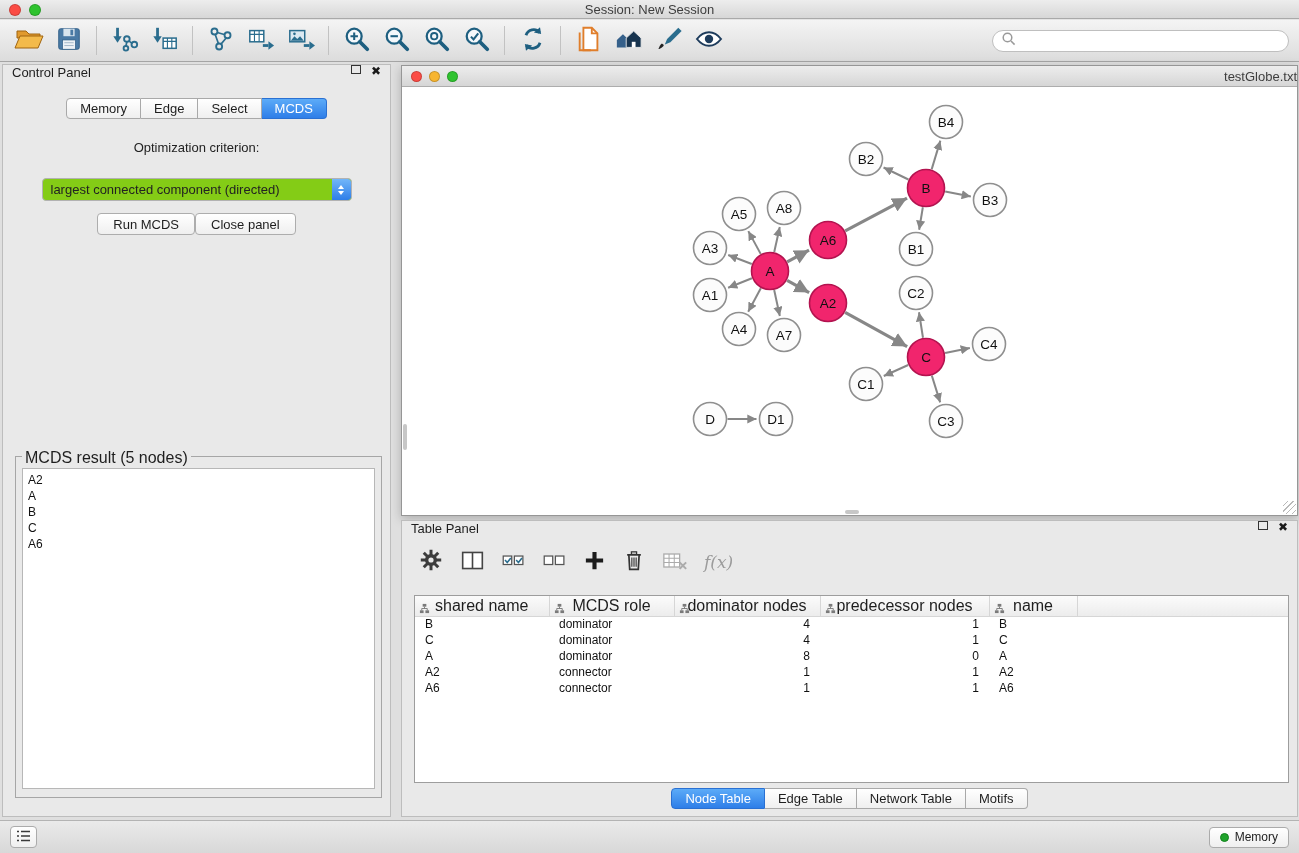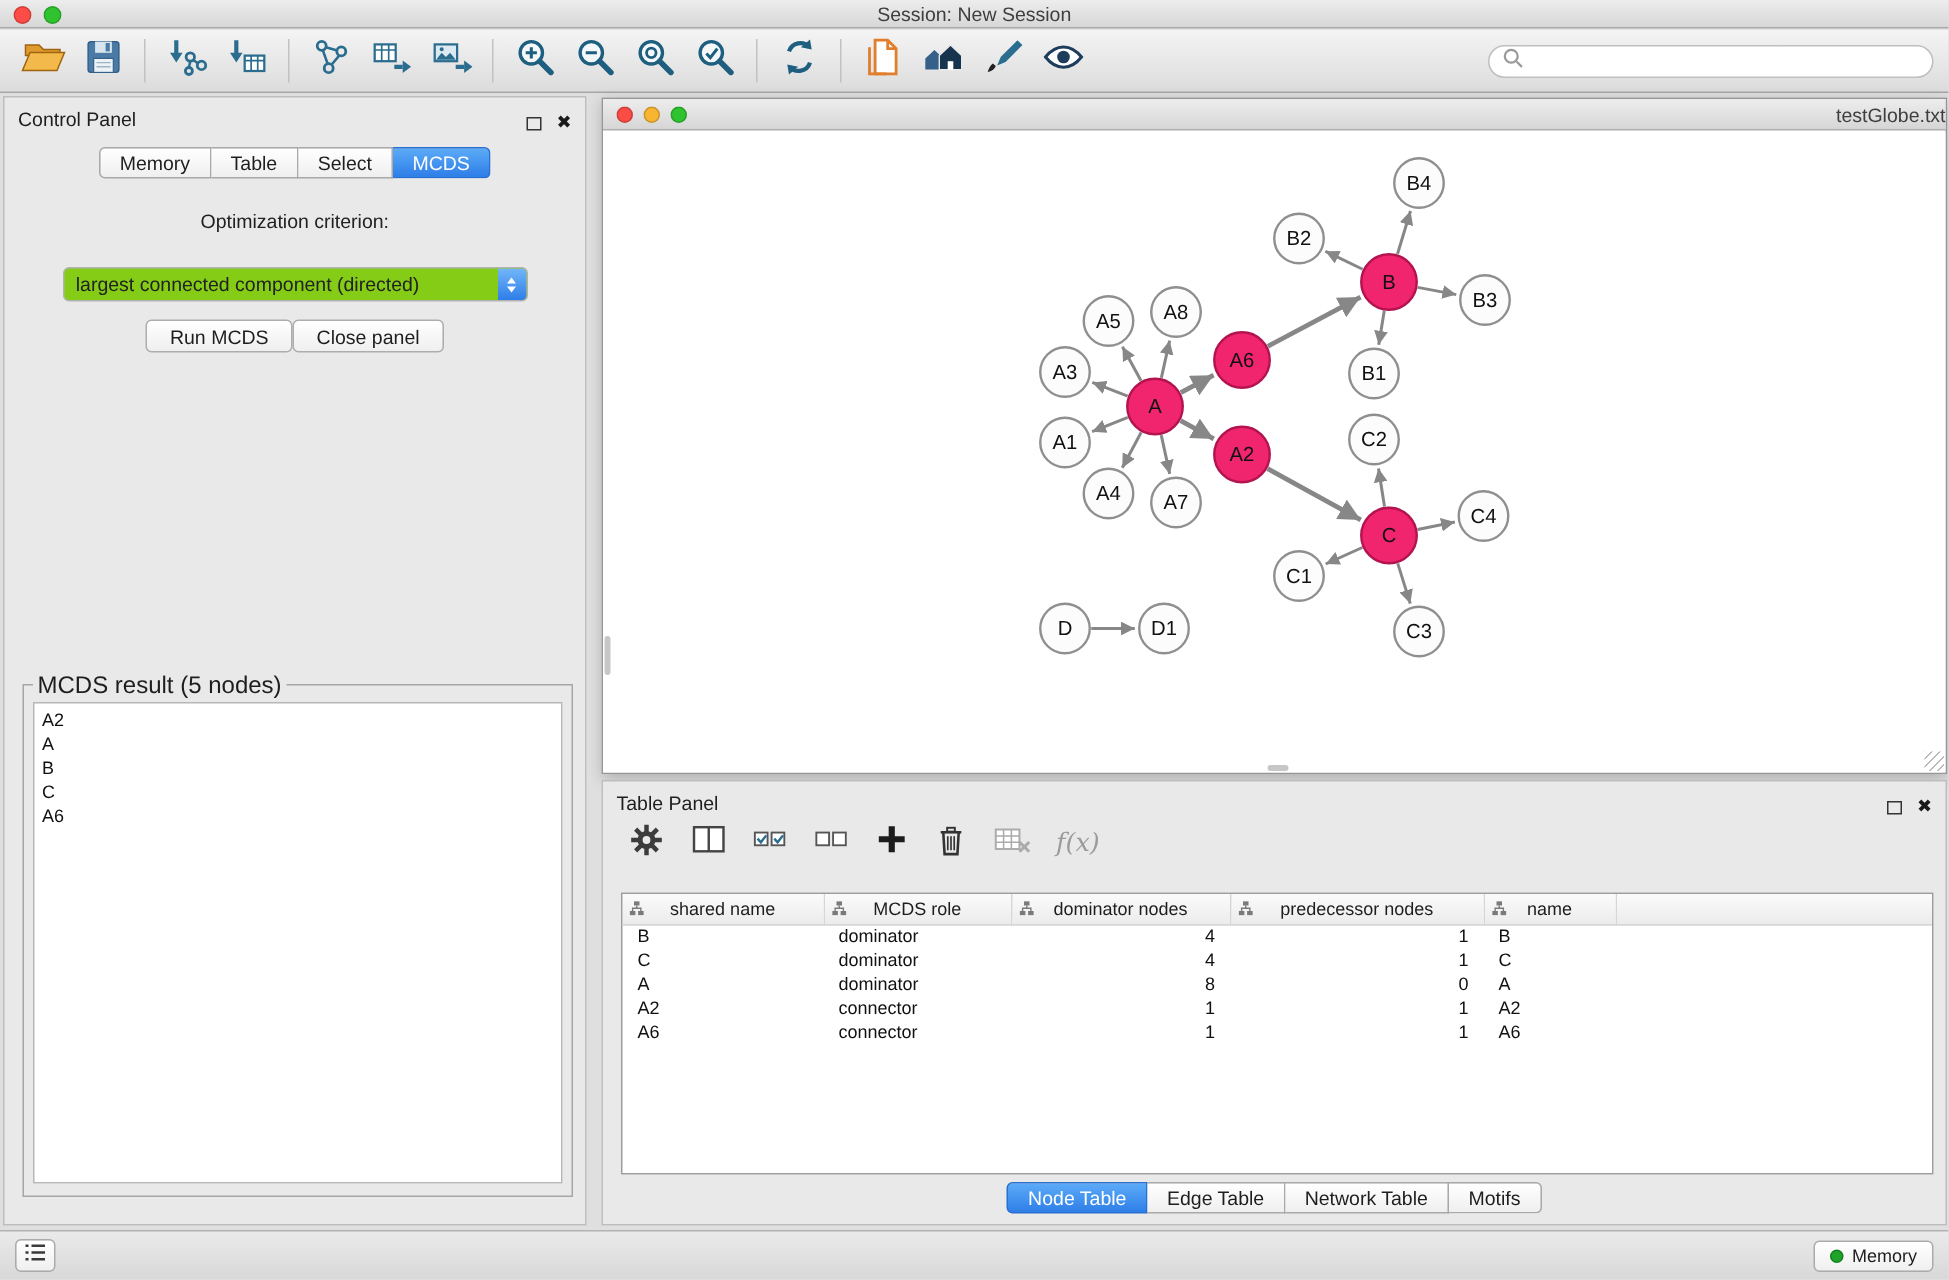--- a/index.html
+++ b/index.html
@@ -19,21 +19,21 @@
   .tb-btn{width:37px;height:34px;display:flex;align-items:center;justify-content:center;border-radius:4px}
   .tb-sep{width:1px;height:29px;background:#C2C2C2;margin:0 6px}
   .search{margin-left:auto;width:297px;height:22px;background:#fff;border:1px solid #BFBFBF;border-radius:12px;display:flex;align-items:center;padding:0 8px;gap:5px}
   .search input{border:none;outline:none;flex:1;font-size:12px;font-family:inherit;background:transparent}
 
   
   .workspace{position:absolute;left:0;top:62px;right:0;bottom:33px;background:#DFDFDF}
 
   
   .control-panel{position:absolute;left:2px;top:2px;width:389px;bottom:3px;background:#E9E9E9;border:1px solid #BDBDBD}
-  .panel-head{height:22px;display:flex;align-items:flex-end;padding:0 9px;font-size:13px;color:#1E1E1E}
+  .panel-head{height:22px;display:flex;align-items:flex-start;padding:0 9px;font-size:13px;color:#1E1E1E}
   .panel-head .spacer{flex:1}
   .float-ico{width:10px;height:9px;border:1.5px solid #333;display:inline-block;margin-right:10px}
   .close-ico{font-size:12px;color:#1A1A1A;font-weight:bold;line-height:1}
   .seg{display:flex;justify-content:center;margin-top:11px}
   .seg-btn{height:21px;padding:0 13px;background:linear-gradient(#FFFFFF,#EFEFEF);border:1px solid #A9A9A9;border-left:none;font-size:13px;display:flex;align-items:center;color:#1E1E1E}
   .seg-btn:first-child{border-left:1px solid #A9A9A9;border-radius:4px 0 0 4px}
   .seg-btn:last-child{border-radius:0 4px 4px 0}
   .seg-btn.active{background:linear-gradient(#5CABF8,#2E7EE8);border-color:#2A70D2;color:#fff}
   .opt-label{text-align:center;margin-top:21px;font-size:13px}
   .dropdown{margin:23px auto 0;width:310px;height:23px;background:#84cc16;border:1px solid #B2B2B2;border-radius:4px;display:flex;align-items:center;font-size:13px;overflow:hidden}
@@ -57,21 +57,21 @@
   .nw-canvas svg{position:absolute;left:0;top:0}
   .v-thumb{position:absolute;left:1px;top:336px;width:4px;height:26px;background:#C7C7C7;border-radius:2px}
   .h-thumb{position:absolute;left:443px;bottom:1px;width:14px;height:4px;background:#C7C7C7;border-radius:2px}
   .grip{position:absolute;right:1px;bottom:1px;width:13px;height:13px;background:repeating-linear-gradient(135deg,transparent 0 3px,#B9B9B9 3px 4px)}
 
   
   .table-panel{position:absolute;left:401px;top:458px;right:1px;bottom:3px;background:#E9E9E9;border:1px solid #BDBDBD}
   .tp-toolbar{height:38px;display:flex;align-items:center;padding:0 16px;gap:16px}
   .tp-card{position:absolute;left:12px;right:8px;top:74px;bottom:33px;background:#fff;border:1px solid #9D9D9D;overflow:hidden}
   table{border-collapse:collapse;width:100%;font-size:12px;table-layout:fixed}
-  th{height:20px;background:linear-gradient(#FBFBFB,#ECECEC);border:1px solid #D6D6D6;border-top:none;font-weight:normal;font-size:12px;color:#1E1E1E;position:relative;overflow:hidden;white-space:nowrap}
+  th{height:20px;background:linear-gradient(#FBFBFB,#ECECEC);border:1px solid #D6D6D6;border-top:none;font-weight:normal;font-size:16px;color:#1E1E1E;position:relative;overflow:hidden;white-space:nowrap}
   th:first-child{border-left:none}
   th:last-child{border-right:none}
   .th-ico{position:absolute;left:4px;top:4px}
   td{height:16px;padding:0 10px;color:#111;white-space:nowrap;overflow:hidden}
   .fx-label{font-family:"DejaVu Serif","Liberation Serif",serif;font-style:italic;font-size:17px;color:#9B9B9B}
   .tp-tabs{position:absolute;left:0;right:0;bottom:7px;display:flex;justify-content:center}
 
   
   .statusbar{position:absolute;left:0;bottom:0;right:0;height:33px;background:linear-gradient(#EAEAEA,#D8D8D8);border-top:1px solid #B3B3B3;display:flex;align-items:center;padding:0 10px}
   .list-btn{width:27px;height:22px;background:linear-gradient(#fff,#EFEFEF);border:1px solid #ABABAB;border-radius:4px;display:flex;align-items:center;justify-content:center}
@@ -230,21 +230,21 @@
 
     <div class="control-panel">
       <div class="panel-head">
         <span>Control Panel</span>
         <span class="spacer"></span>
         <span class="float-ico"></span>
         <span class="close-ico">✖</span>
       </div>
       <div class="seg" id="control-tabs">
           <div class="seg-btn">Memory</div>
-          <div class="seg-btn">Table</div>
+          <div class="seg-btn">Edge</div>
           <div class="seg-btn">Select</div>
           <div class="seg-btn active">MCDS</div>
         </div>
       <div class="opt-label">Optimization criterion:</div>
       <div class="dropdown">
         <span class="val">largest connected component (directed)</span>
         <span class="dd-stepper">
             <span class="dd-up"></span>
             <span class="dd-down"></span>
           </span>

